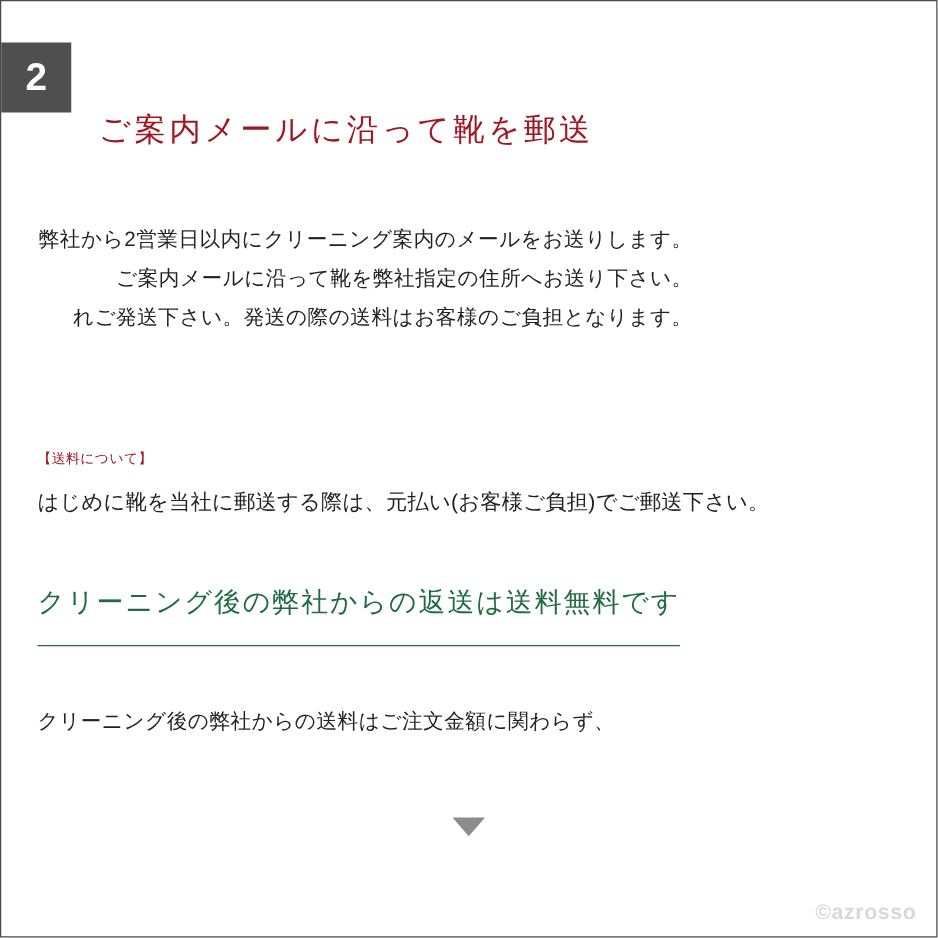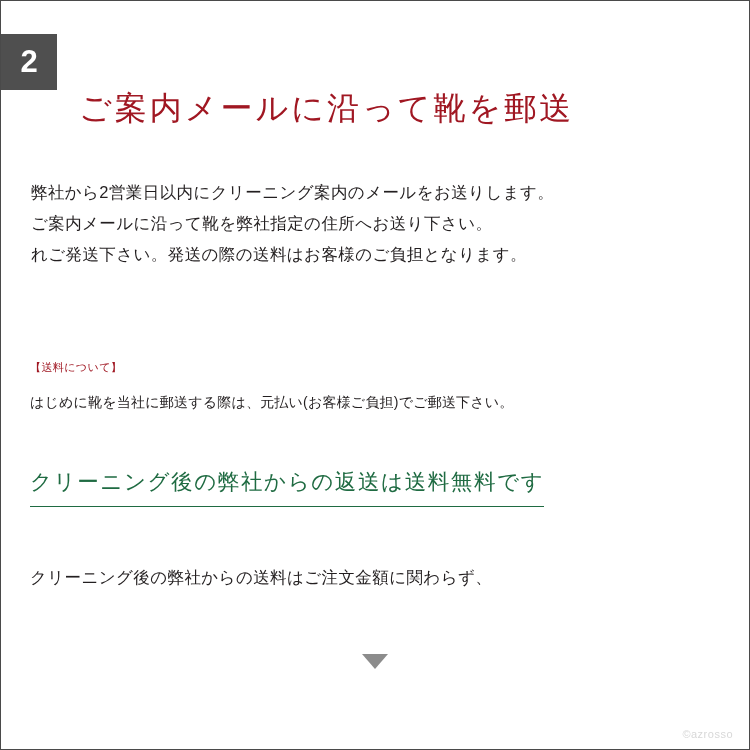--- a/index.html
+++ b/index.html
@@ -38,21 +38,21 @@
     justify-content: center;
     letter-spacing: 0;
   }
 
   
   .heading {
     position: absolute;
     left: 78px;
     top: 86px;
     color: #a01722;
-    font-size: 32px;
+    font-size: 25px;
     letter-spacing: 3px;
     white-space: nowrap;
   }
 
   
   .body-block {
     position: absolute;
     left: 30px;
     color: #231f20;
     font-size: 16.5px;
@@ -69,35 +69,35 @@
     color: #a01722;
     font-size: 11px;
     letter-spacing: 0.4px;
     line-height: 26px;
   }
   .fee-text {
     position: absolute;
     left: 29px;
     top: 387px;
     color: #231f20;
-    font-size: 14px;
+    font-size: 17px;
     letter-spacing: 0.2px;
     line-height: 28px;
   }
 
   
   .free-ship {
     position: absolute;
     left: 29px;
     top: 466px;
     color: #1f6b42;
     font-size: 21.5px;
     letter-spacing: 1.6px;
     white-space: nowrap;
-    padding-bottom: 10px;
+    padding-bottom: 20px;
     border-bottom: 1px solid #1f6b42;
   }
 
   .block-2 {
     top: 513px;
     left: 29px;
     margin-top: 48px;
   }
 
   
@@ -112,25 +112,26 @@
     border-right: 13px solid transparent;
     border-top: 15px solid #8c8c8c;
   }
 
   
   .watermark {
     position: absolute;
     right: 16px;
     bottom: 9px;
     color: #d8d8d8;
-    font-size: 11px;
+    font-size: 17px;
     letter-spacing: 0.5px;
+    font-weight: bold;
   }
 
-  .line { display: block; }
+  .line { display: block; text-align: right; }
 </style>
 </head>
 <body>
 
 <div class="page">
 
   <div class="step-badge">
     <span>2</span>
   </div>
 

